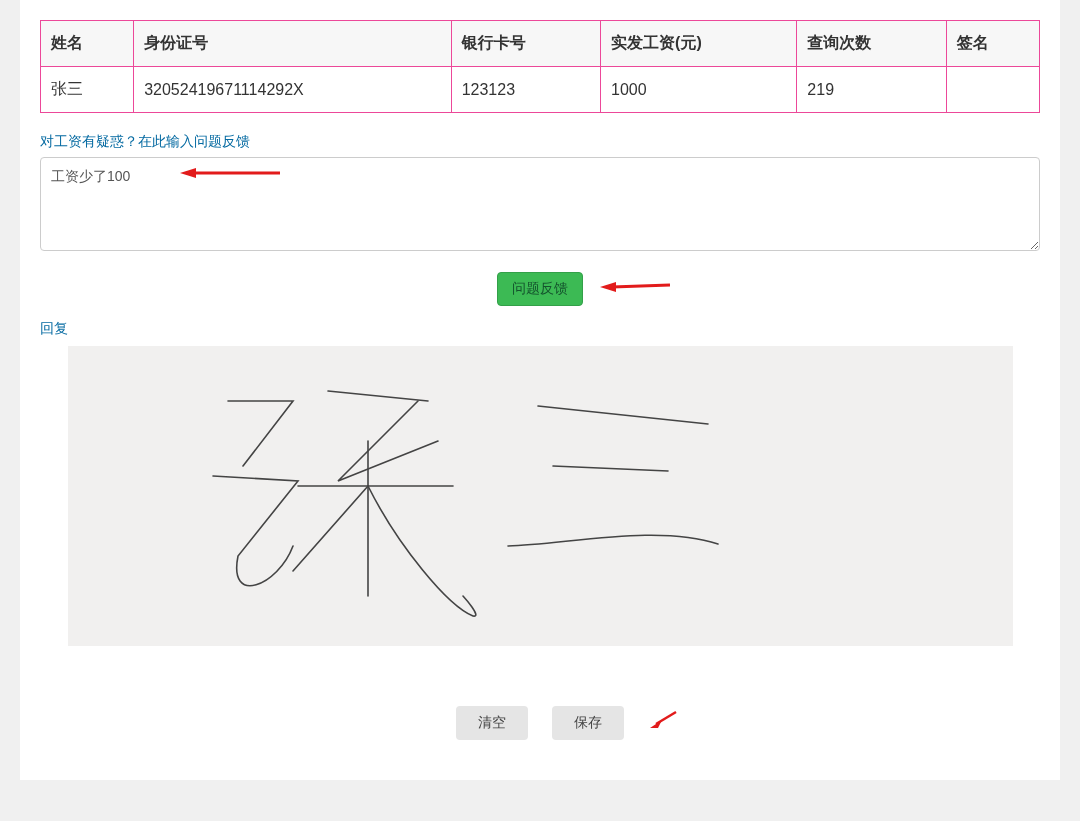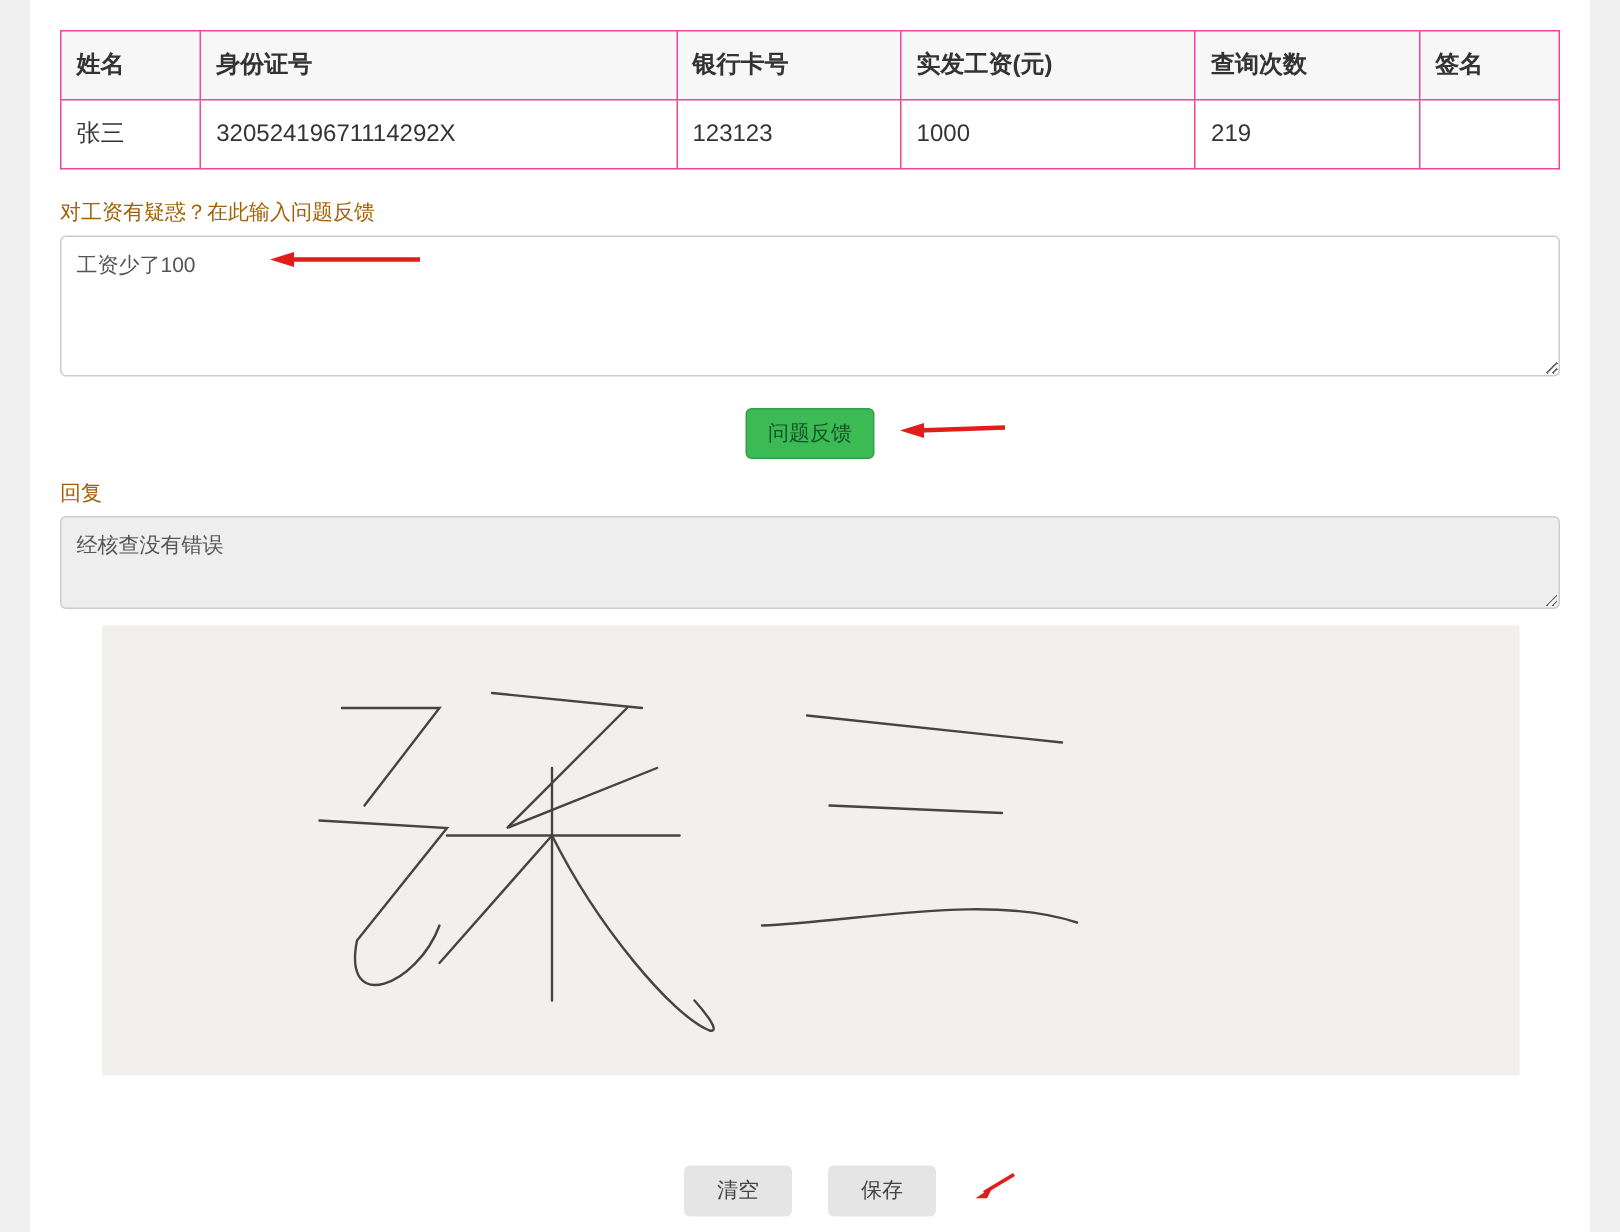--- a/index.html
+++ b/index.html
@@ -32,21 +32,21 @@
       text-align: left;
       font-size: 16px;
       color: #333;
     }
     table.data-table th {
       background: #f7f7f7;
       font-weight: bold;
     }
     
     .section-label {
-      color: #a16207;
+      color: #0369a1;
       font-size: 14px;
       margin: 6px 0 6px 0;
     }
     
     textarea.feedback-box {
       width: 100%;
       border: 1px solid #ccc;
       border-radius: 4px;
       background: #fff;
       color: #555;
@@ -169,21 +169,20 @@
     <div class="arrow" style="left:560px; top:6px;">
       <svg width="70" height="16" viewBox="0 0 70 10">
         <line x1="70" y1="4" x2="12" y2="6" stroke="#e21b1b" stroke-width="3"></line>
         <polygon points="0,6 16,1 16,11" fill="#e21b1b"></polygon>
       </svg>
     </div>
   </div>
 
   
   <div class="section-label">回复</div>
-  <textarea class="reply-box" readonly="" style="">经核查没有错误</textarea>
 
   
   <div class="signature-pad">
     <svg viewBox="0 0 945 300">
       <g stroke="#444" stroke-width="1.6" fill="none" stroke-linecap="round">
 
         <path d="M160,55 L225,55 L175,120"></path>
         <path d="M145,130 L230,135 L170,210 C160,260 210,240 225,200"></path>
         <path d="M260,45 L360,55"></path>
         <path d="M350,55 L270,135 L370,95"></path>

